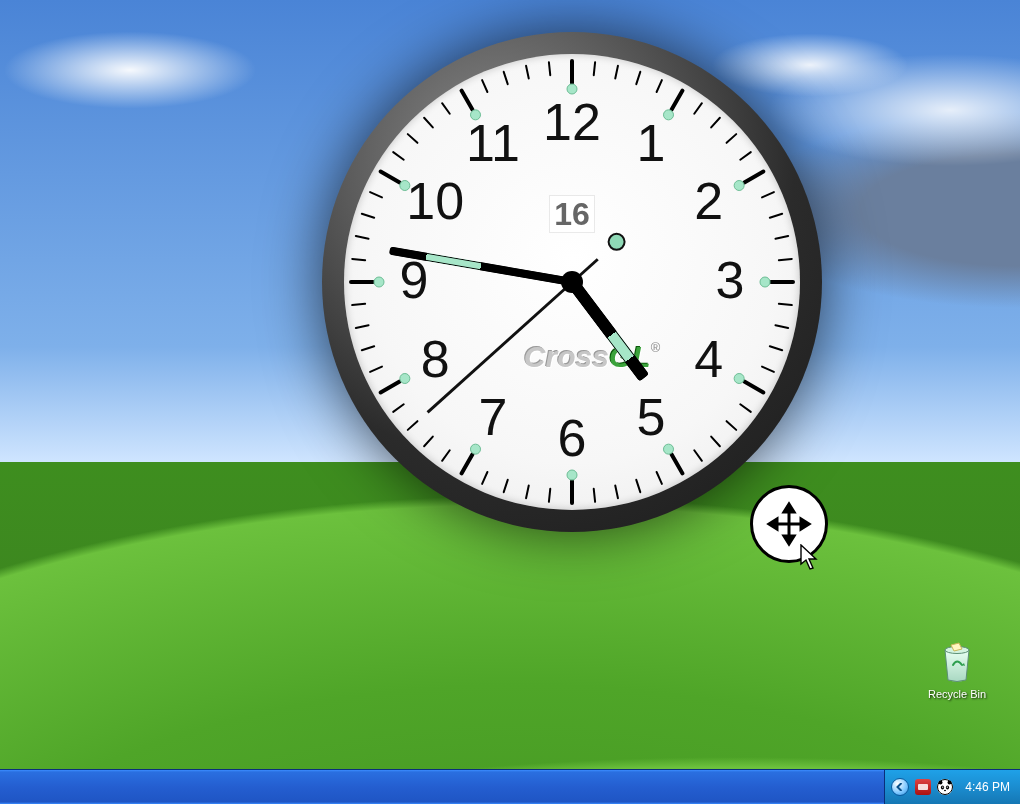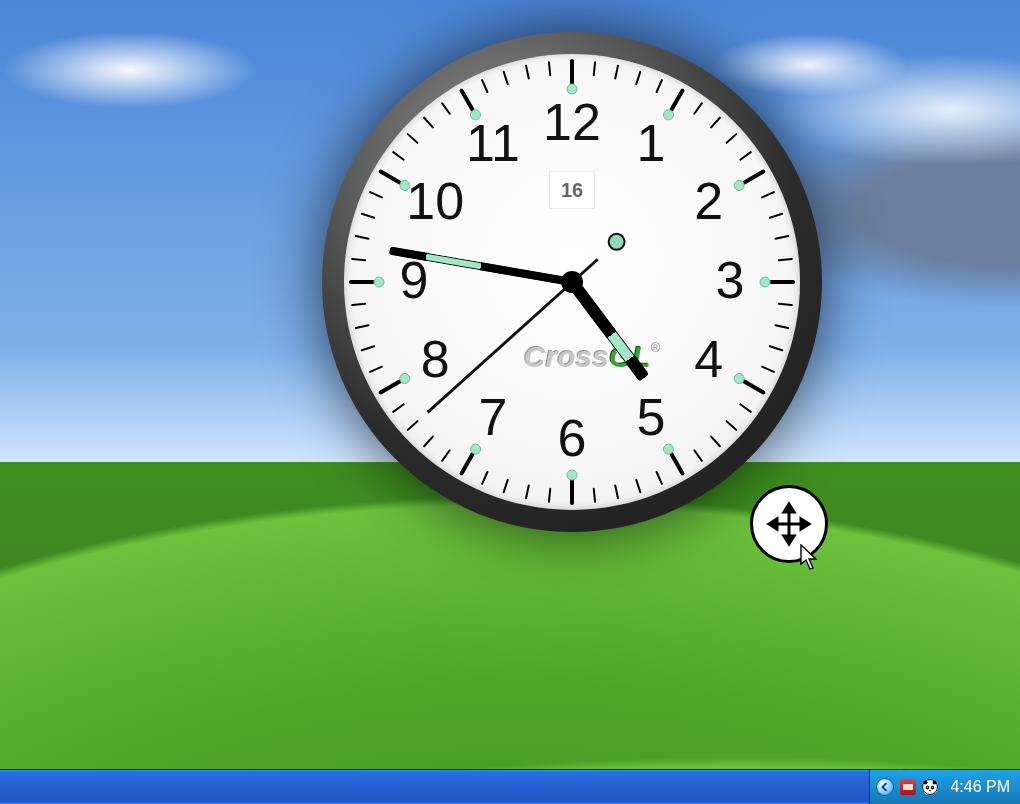--- a/index.html
+++ b/index.html
@@ -101,28 +101,28 @@
   .numeral {
     font-family: Verdana, Tahoma, sans-serif;
     font-weight: 400;
     fill: #111;
     text-anchor: middle;
     dominant-baseline: middle;
   }
   .date-chip {
     position: absolute;
     left: 50%;
-    top: 140px;
+    top: 164px;
     transform: translateX(-50%);
     width: 44px;
     height: 36px;
     background: #fff;
     color: #666;
     font-weight: bold;
-    font-size: 20px;
+    font-size: 32px;
     line-height: 36px;
     text-align: center;
     font-family: Verdana, sans-serif;
     box-shadow: 0 0 0 1px rgba(0,0,0,.08);
   }
   .brand {
     position: absolute;
     top: 308px;
     left: 0;
     right: 0;
@@ -253,31 +253,49 @@
   .tray-collapse svg { display:block; }
   .tray-icon {
     width: 16px; height: 16px;
     border-radius: 3px;
     display: flex;
     align-items: center;
     justify-content: center;
   }
   .tray-time {
     color: #fff;
-    font-size: 16px;
+    font-size: 12px;
     margin-left: 6px;
   }
 </style>
 </head>
 <body>
 
 <div class="desktop">
   <div class="hill"></div>
   <div class="hill2"></div>
 
+  <div id="recycle-bin" class="desktop-icon">
+    <svg width="40" height="42" viewBox="0 0 40 42">
+      <defs>
+        <linearGradient id="binGrad" x1="0" y1="0" x2="0" y2="1">
+          <stop offset="0%" stop-color="#e8fff2"></stop>
+          <stop offset="100%" stop-color="#a9d8c2"></stop>
+        </linearGradient>
+      </defs>
+      <path d="M8 10 L32 10 L29 40 Q20 43 11 40 Z" fill="url(#binGrad)" stroke="#5c8f76" stroke-width="1"></path>
+      <ellipse cx="20" cy="10" rx="12" ry="3.5" fill="#d4f4e1" stroke="#5c8f76" stroke-width="1"></ellipse>
+
+      <path d="M16 25 q4 -7 9 0" fill="none" stroke="#2e9e4f" stroke-width="2" stroke-linecap="round"></path>
+      <path d="M25 25 l2 -2 l1 3 z" fill="#2e9e4f"></path>
+
+      <path d="M14 5 L22 3 L25 9 L17 11 Z" fill="#fff6c1" stroke="#c8b558" stroke-width="1"></path>
+    </svg>
+    <div class="caption">Recycle Bin</div>
+  </div>
 
   <div class="clock-wrap">
     <div class="clock-bezel"></div>
     <div class="clock-face"></div>
 
     <svg class="clock-svg" viewBox="0 0 456 456">
       <g id="ticks">
           <line x1="228" y1="7" x2="228" y2="29" stroke="#000" stroke-width="4" stroke-linecap="round"></line>
           <circle cx="228" cy="35" r="5" fill="#a6e6c8" stroke="#6dbd95"></circle>
           <line x1="251.10079038215142" y1="8.210661123611601" x2="249.74192035967192" y2="21.139445763399152" stroke="#000" stroke-width="2" stroke-linecap="round"></line>

